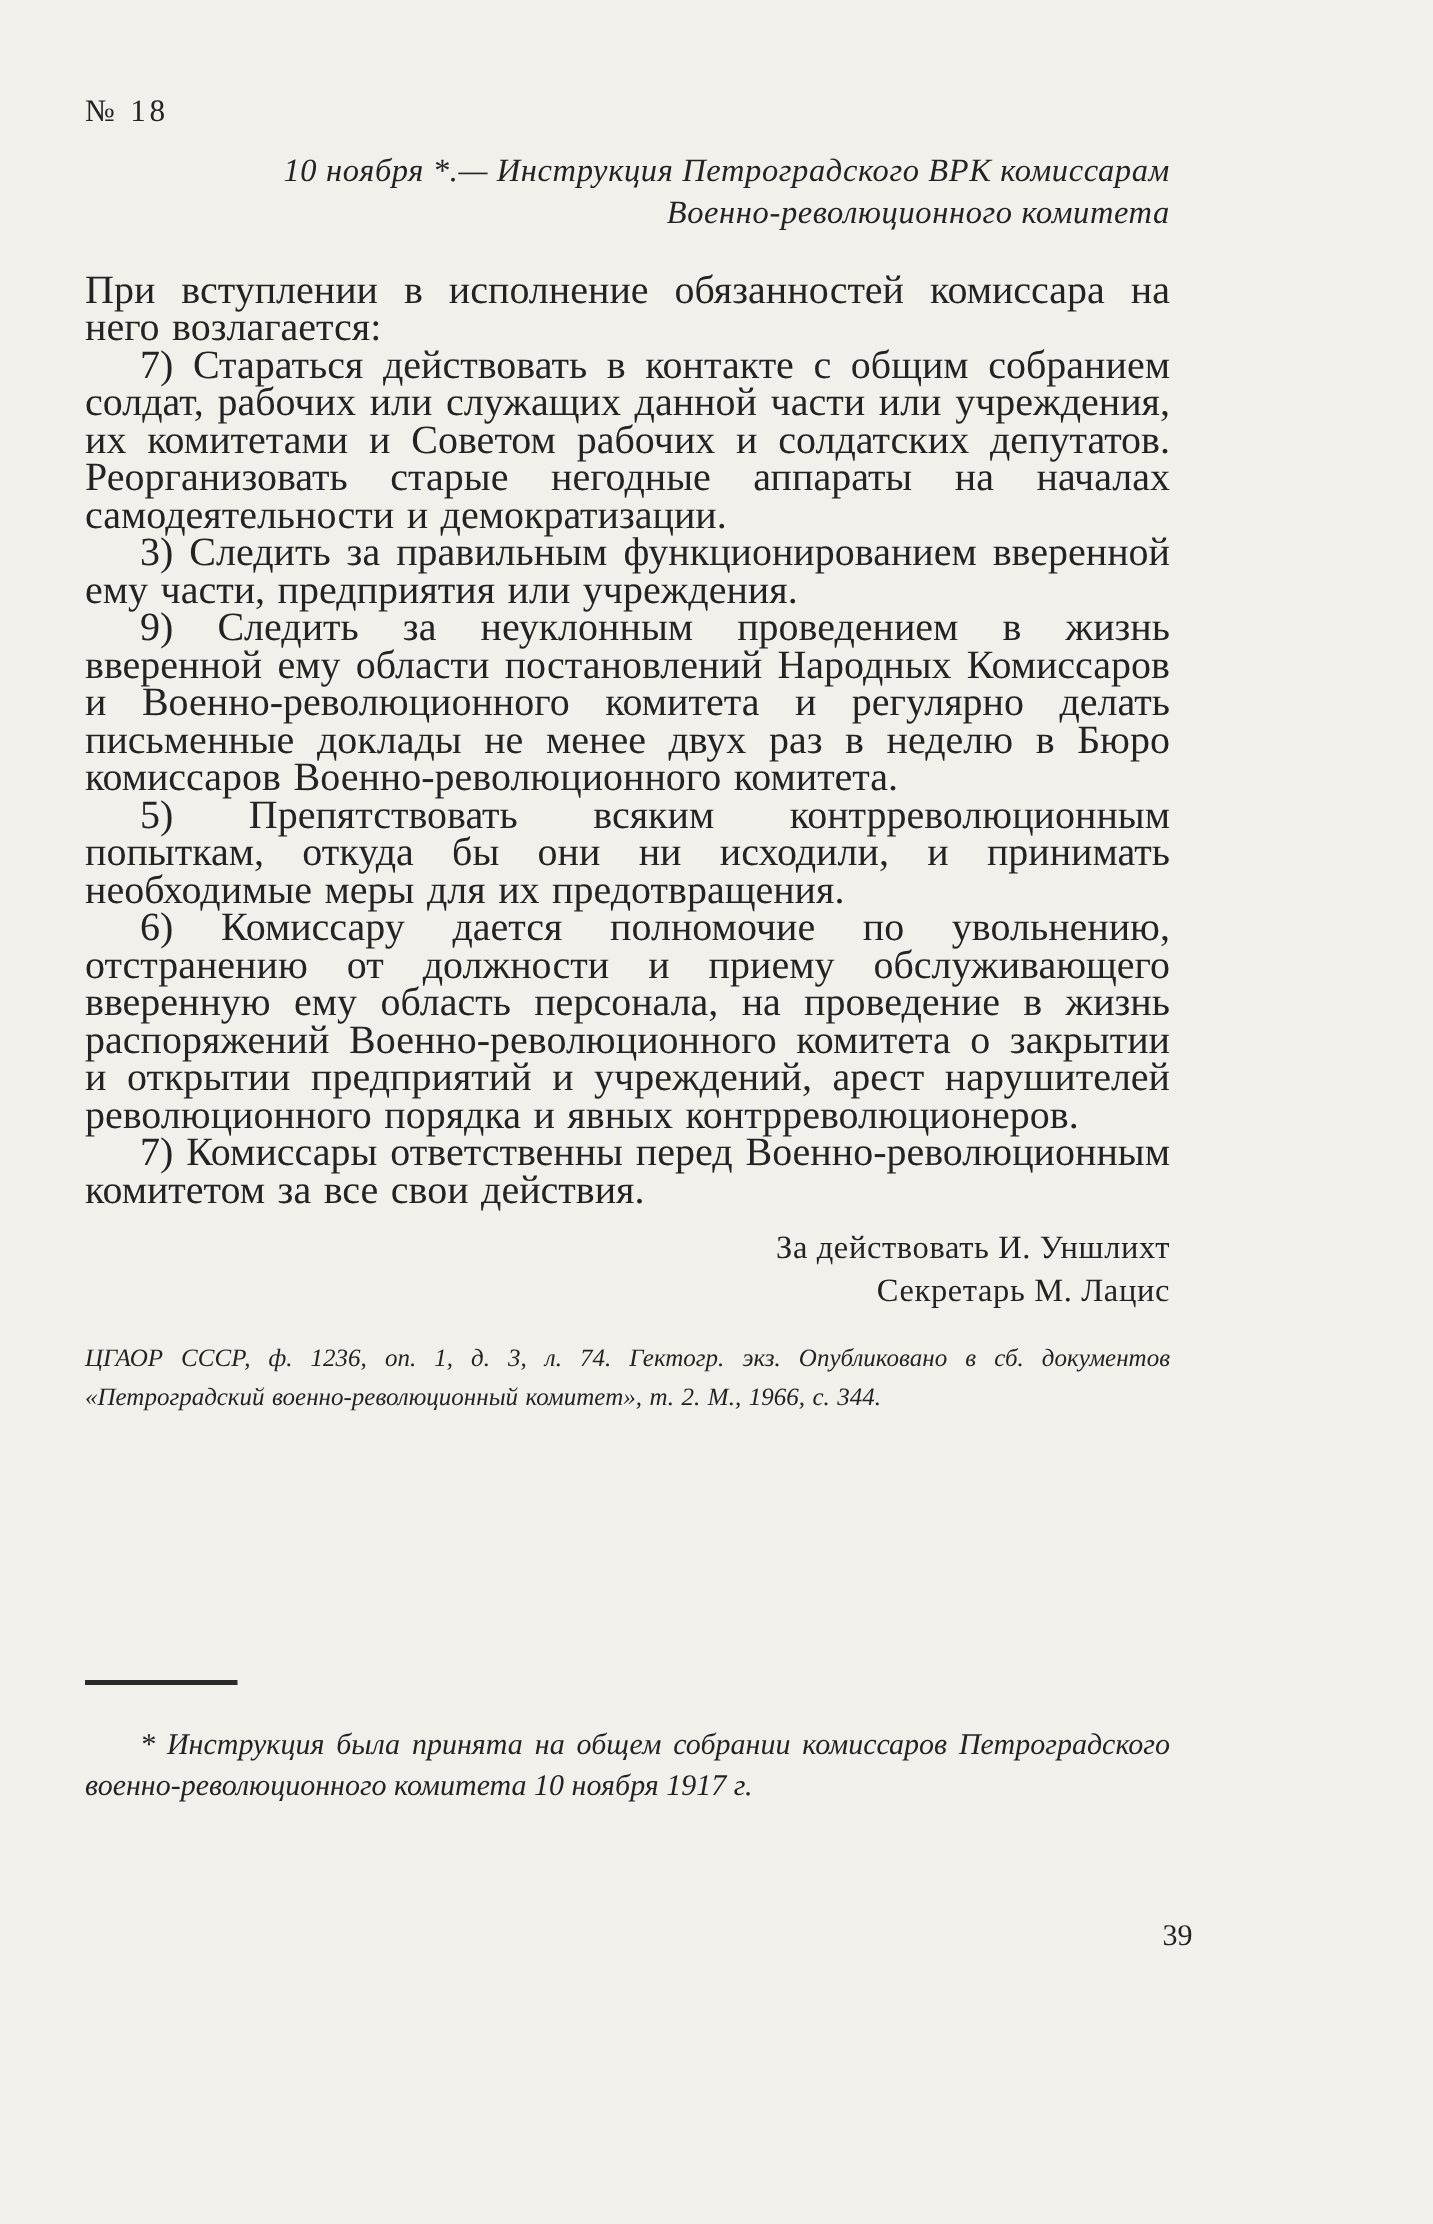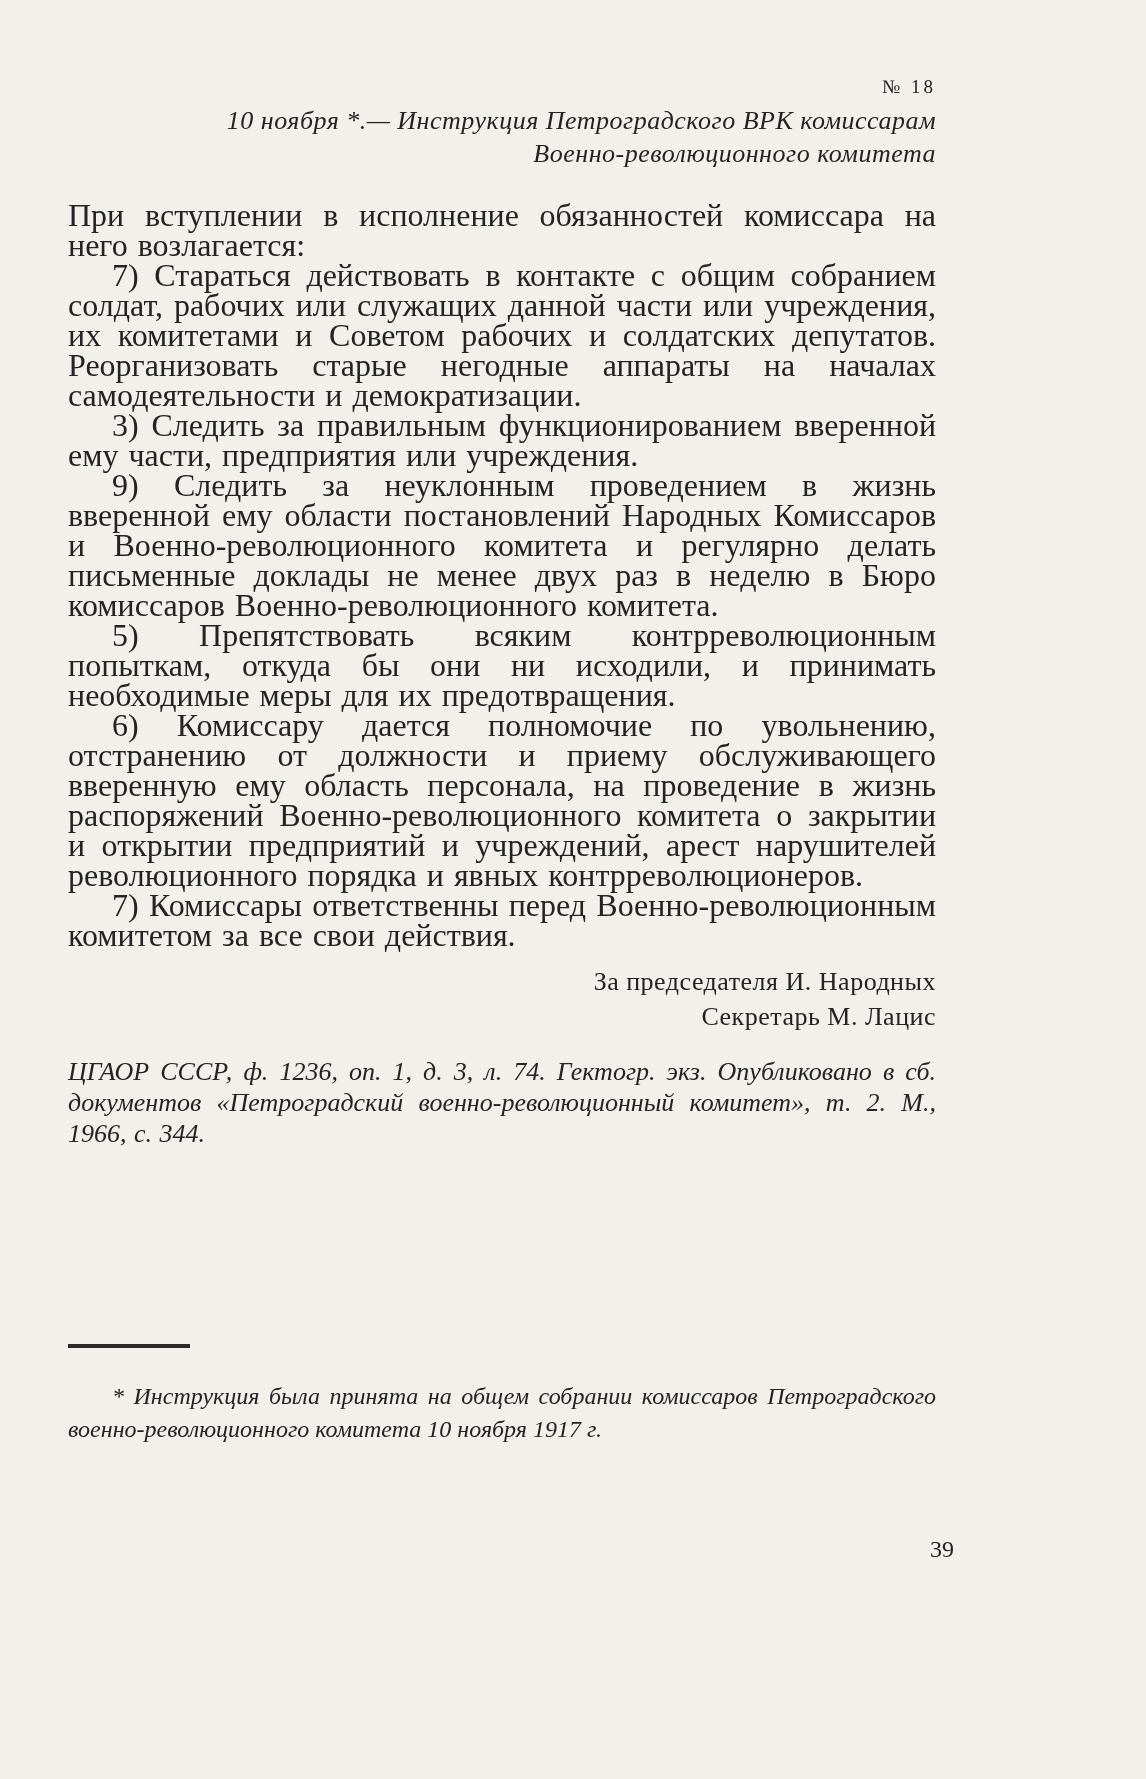--- a/index.html
+++ b/index.html
@@ -18,24 +18,23 @@
     box-sizing: border-box;
     overflow: hidden;
   }
   .content {
     position: absolute;
     left: 68px;
     top: 76px;
     width: 868px;
   }
   .doc-number {
-    font-size: 19px;
+    font-size: 25px;
     letter-spacing: 3px;
-    margin-bottom: 6px;
-    text-align: right;
+    margin-bottom: 16px;
   }
   .heading {
     margin: 2px 0 30px 88px;
     font-style: italic;
     font-size: 26px;
     line-height: 33px;
     text-align: right;
     letter-spacing: 0.5px;
   }
   .doc-body p {
@@ -54,21 +53,21 @@
   }
   .sig-line {
     text-align: right;
     font-size: 26px;
     line-height: 35px;
     letter-spacing: 0.5px;
   }
   .source-note {
     margin: 22px 0 0 0;
     font-style: italic;
-    font-size: 26px;
+    font-size: 20px;
     line-height: 31px;
     text-align: justify;
     word-spacing: 1px;
   }
   .footnote-block {
     position: absolute;
     left: 68px;
     top: 1344px;
     width: 868px;
   }
@@ -108,21 +107,21 @@
       <p class="first">При вступлении в исполнение обязанностей комиссара на него возлагается:</p>
       <p>7) Стараться действовать в контакте с общим собранием солдат, рабочих или служащих данной части или учреждения, их комитетами и Советом рабочих и солдатских депутатов. Реорганизовать старые негодные аппараты на началах самодеятельности и демократизации.</p>
       <p>3) Следить за правильным функционированием вверенной ему части, предприятия или учреждения.</p>
       <p>9) Следить за неуклонным проведением в жизнь вверенной ему области постановлений Народных Комиссаров и Военно-революционного комитета и регулярно делать письменные доклады не менее двух раз в неделю в Бюро комиссаров Военно-революционного комитета.</p>
       <p>5) Препятствовать всяким контрреволюционным попыткам, откуда бы они ни исходили, и принимать необходимые меры для их предотвращения.</p>
       <p>6) Комиссару дается полномочие по увольнению, отстранению от должности и приему обслуживающего вверенную ему область персонала, на проведение в жизнь распоряжений Военно-революционного комитета о закрытии и открытии предприятий и учреждений, арест нарушителей революционного порядка и явных контрреволюционеров.</p>
       <p>7) Комиссары ответственны перед Военно-революционным комитетом за все свои действия.</p>
     </div>
 
     <div class="signatures">
-      <div class="sig-line">За председателя И. Народных</div>
+      <div class="sig-line">За действовать И. Уншлихт</div>
       <div class="sig-line">Секретарь М. Лацис</div>
     </div>
 
     <p class="source-note">ЦГАОР СССР, ф. 1236, оп. 1, д. 3, л. 74. Гектогр. экз. Опубликовано в сб. документов «Петроградский военно-революционный комитет», т. 2. М., 1966, с. 344.</p>
 
   </div>
 
   <div class="footnote-block">
     <div class="footnote-rule"></div>
     <p class="footnote-text">* Инструкция была принята на общем собрании комиссаров Петроградского военно-революционного комитета 10 ноября 1917 г.</p>

